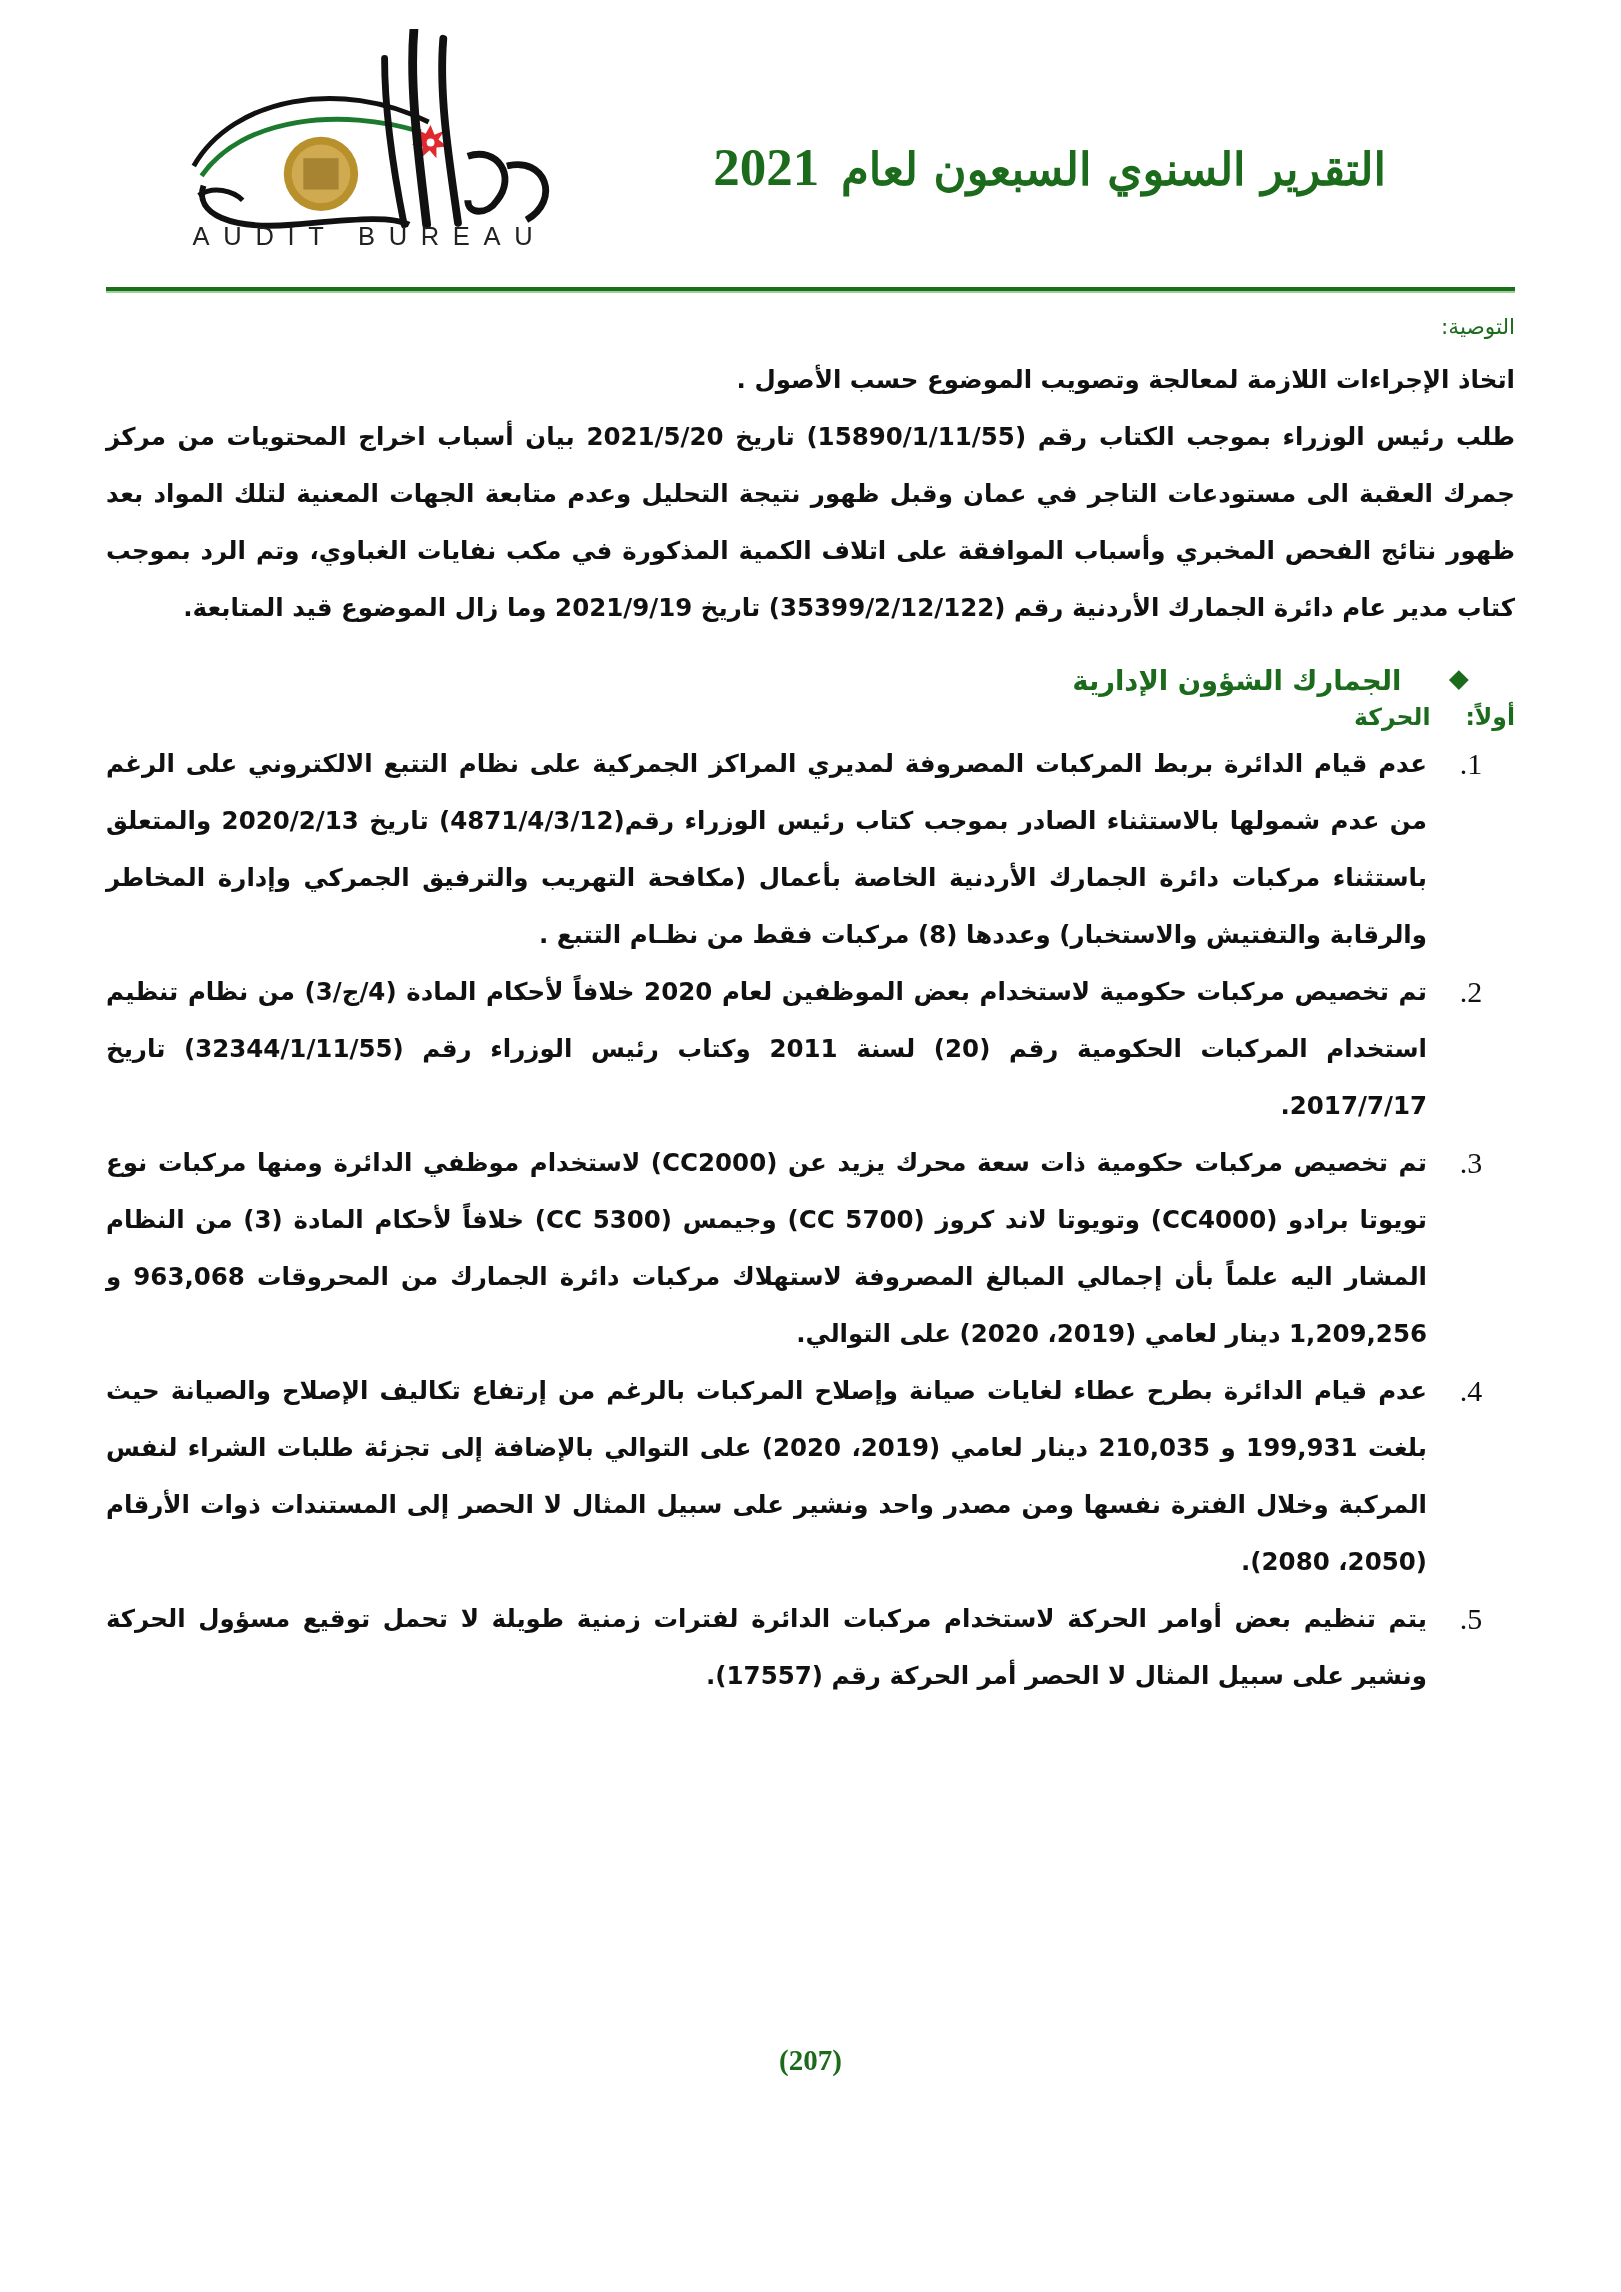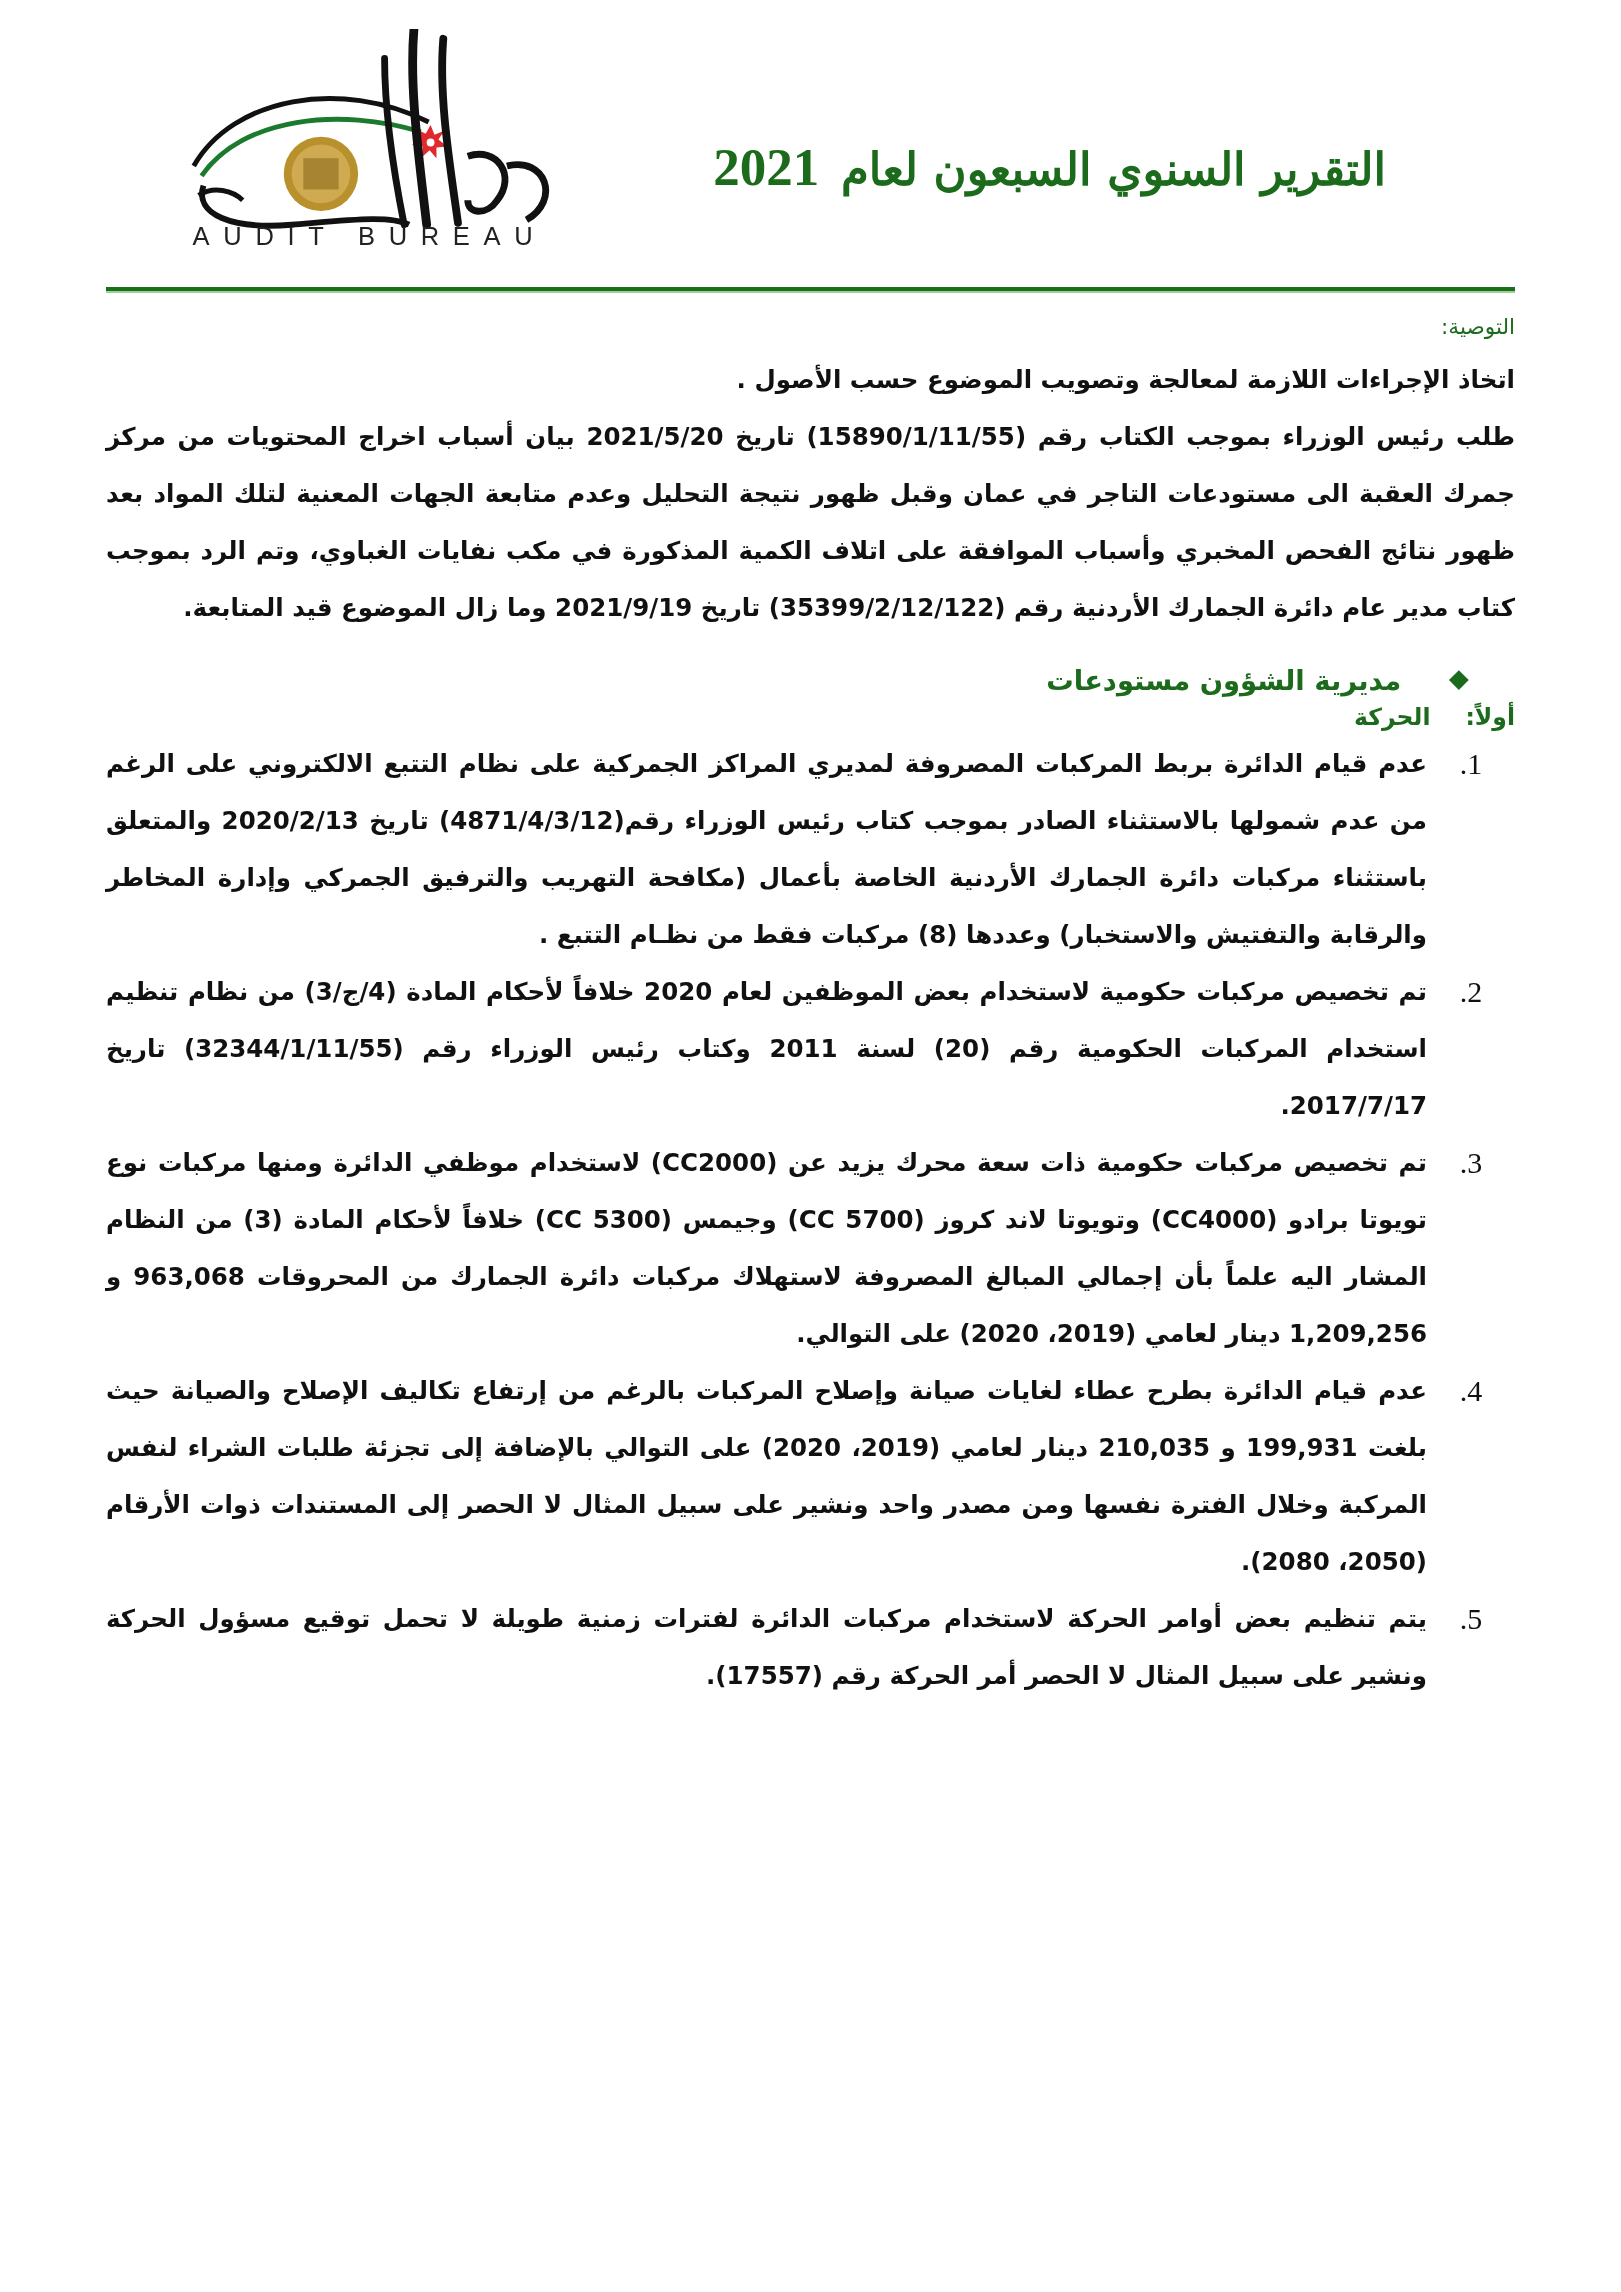--- a/index.html
+++ b/index.html
@@ -98,21 +98,21 @@
 
   <div class="content">
 
     <div class="label-green">التوصية:</div>
     <p class="para">اتخاذ الإجراءات اللازمة لمعالجة وتصويب الموضوع حسب الأصول .</p>
 
     <p class="para">طلب رئيس الوزراء بموجب الكتاب رقم (15890/1/11/55) تاريخ 2021/5/20 بيان أسباب اخراج المحتويات من مركز جمرك العقبة الى مستودعات التاجر في عمان وقبل ظهور نتيجة التحليل وعدم متابعة الجهات المعنية لتلك المواد بعد ظهور نتائج الفحص المخبري وأسباب الموافقة على اتلاف الكمية المذكورة في مكب نفايات الغباوي، وتم الرد بموجب كتاب مدير عام دائرة الجمارك الأردنية رقم (35399/2/12/122) تاريخ 2021/9/19 وما زال الموضوع قيد المتابعة.</p>
 
     <div class="section-head">
       <span class="diamond"></span>
-      <span class="section-title">مديرية الشؤون مستودعات</span>
+      <span class="section-title">الجمارك الشؤون الإدارية</span>
     </div>
 
 
     <div class="sub-head">
       <span>أولاً:</span>
       <span>الحركة</span>
     </div>
 
     <div class="item">
       <span class="item-num">1.</span>
@@ -129,14 +129,15 @@
     <div class="item">
       <span class="item-num">4.</span>
       <p class="para item-body">عدم قيام الدائرة بطرح عطاء لغايات صيانة وإصلاح المركبات بالرغم من إرتفاع تكاليف الإصلاح والصيانة حيث بلغت 199,931 و 210,035 دينار لعامي (2019، 2020) على التوالي بالإضافة إلى تجزئة طلبات الشراء لنفس المركبة وخلال الفترة نفسها ومن مصدر واحد ونشير على سبيل المثال لا الحصر إلى المستندات ذوات الأرقام (2050، 2080).</p>
     </div>
     <div class="item">
       <span class="item-num">5.</span>
       <p class="para item-body">يتم تنظيم بعض أوامر الحركة لاستخدام مركبات الدائرة لفترات زمنية طويلة لا تحمل توقيع مسؤول الحركة ونشير على سبيل المثال لا الحصر أمر الحركة رقم (17557).</p>
     </div>
   </div>
 
+  <div class="footer-page">(207)</div>
 </div>
 
 
 </body></html>

